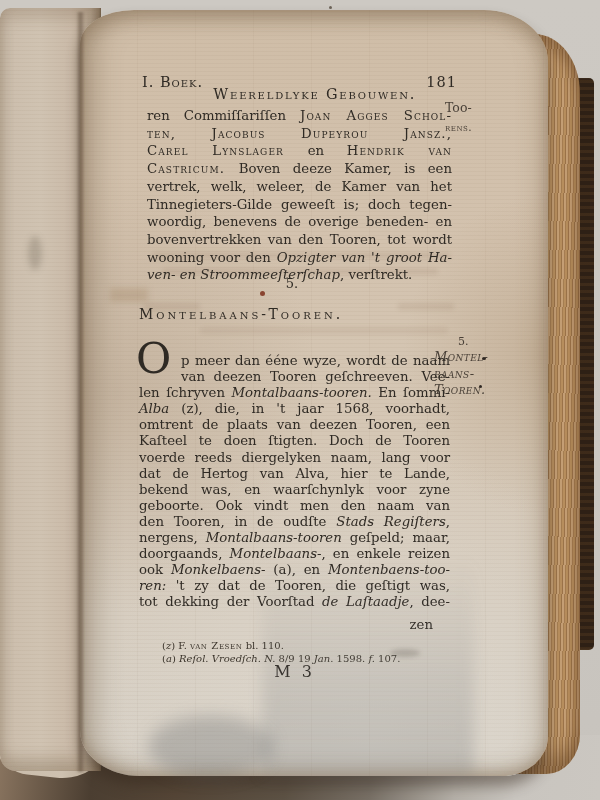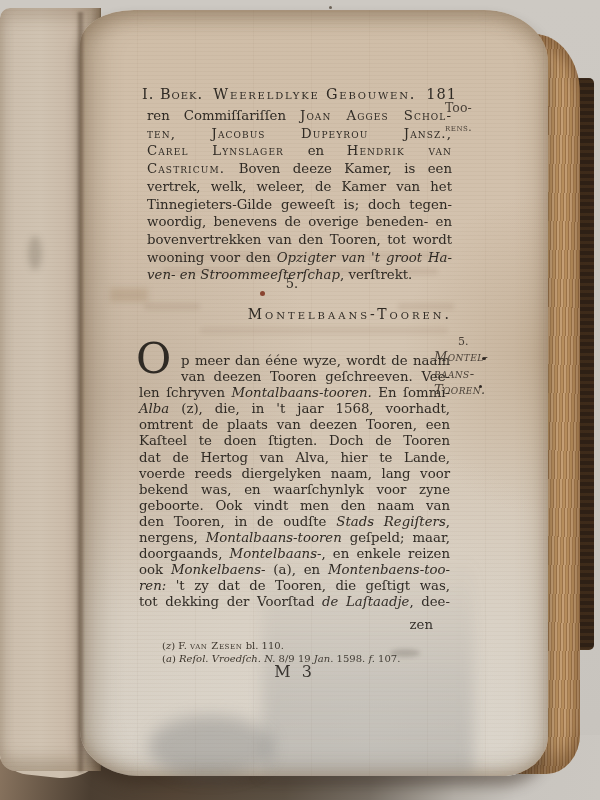--- a/index.html
+++ b/index.html
@@ -95,34 +95,34 @@
   #speck3{left:329px;top:6px;width:3px;height:3px;background:#6b6257;}
 
   
   #content{position:absolute;inset:0;color:#2f2a24;}
   .s-n{font-style:normal;}
   .s-i{font-style:italic;}
   .s-sc{font-variant:small-caps;}
   .tline{text-align:justify;text-align-last:justify;}
   .tline.nj{text-align-last:left;}
 
-  #header{left:142px;top:74px;width:315px;display:flex;justify-content:space-between;align-items:flex-end;font-size:14.5px;}
+  #header{left:142px;top:74px;width:315px;display:flex;justify-content:space-between;align-items:flex-start;font-size:14.5px;}
   #header .book-label{font-variant:small-caps;letter-spacing:1px;}
   #header .header-title{font-variant:small-caps;letter-spacing:1.8px;margin-top:12px;}
   #header .pageno{letter-spacing:1px;}
 
   #para1{left:147px;top:107px;width:305px;font-size:13.3px;line-height:17.7px;}
   #para1 .s-sc{letter-spacing:1.1px;}
 
   #margin1{left:445px;top:99px;width:62px;line-height:18.5px;font-size:12.5px;color:#4a4138;}
   #margin1 .s-sc{font-size:10.5px;letter-spacing:0.5px;margin-top:37px;}
   #margin1 .tline{text-align:center;text-align-last:left;}
 
   #sect-num{left:147px;top:276px;width:290px;text-align:center;font-size:13px;}
-  #heading{left:139px;top:306px;width:313px;text-align:right;font-variant:small-caps;font-size:14px;letter-spacing:3px;white-space:nowrap;}
+  #heading{left:139px;top:306px;width:313px;text-align:left;font-variant:small-caps;font-size:14px;letter-spacing:3px;white-space:nowrap;}
 
   #para2{left:139px;top:341px;width:311px;font-size:13.3px;line-height:16.1px;}
   #drop-cap{position:absolute;left:136px;top:340px;font-size:43px;line-height:36px;color:#2f2a24;}
 
   #margin2{left:434px;top:334px;width:72px;line-height:15.4px;font-size:11px;color:#4a4138;}
   #margin2 .s-sc{font-size:13px;letter-spacing:0.4px;font-style:italic;}
   #margin2 .tline{text-align:left;text-align-last:left;}
 
   #catchword{left:139px;top:617px;width:294px;text-align:right;font-size:13.3px;}
   #footnotes{left:162px;top:639px;width:300px;font-size:10px;line-height:13.2px;color:#3c352c;}
@@ -190,22 +190,22 @@
       </div>
 
     <div class="abs" id="drop-cap">O</div>
     <div class="abs" id="para2">
         <div class="tline" style="padding-left: 42px; margin-top: 12px;"><span class="s-n">p meer dan ééne wyze, wordt de naam</span></div>
         <div class="tline" style="padding-left: 42px;"><span class="s-n">van deezen Tooren geſchreeven. Vee-</span></div>
         <div class="tline"><span class="s-n">len ſchryven </span><span class="s-i">Montalbaans-tooren.</span><span class="s-n"> En ſommi-</span></div>
         <div class="tline"><span class="s-i">Alba</span><span class="s-n"> (z), die, in 't jaar 1568, voorhadt,</span></div>
         <div class="tline"><span class="s-n">omtrent de plaats van deezen Tooren, een</span></div>
         <div class="tline"><span class="s-n">Kaſteel te doen ſtigten.  Doch de Tooren</span></div>
+        <div class="tline"><span class="s-n">voerde reeds diergelyken naam, lang voor</span></div>
         <div class="tline"><span class="s-n">dat de Hertog van Alva, hier te Lande,</span></div>
-        <div class="tline"><span class="s-n">voerde reeds diergelyken naam, lang voor</span></div>
         <div class="tline"><span class="s-n">bekend was, en waarſchynlyk voor zyne</span></div>
         <div class="tline"><span class="s-n">geboorte.  Ook vindt men den naam van</span></div>
         <div class="tline"><span class="s-n">den Tooren, in de oudſte </span><span class="s-i">Stads Regiſters</span><span class="s-n">,</span></div>
         <div class="tline"><span class="s-n">nergens, </span><span class="s-i">Montalbaans-tooren</span><span class="s-n"> geſpeld; maar,</span></div>
         <div class="tline"><span class="s-n">doorgaands, </span><span class="s-i">Montelbaans-</span><span class="s-n">, en enkele reizen</span></div>
         <div class="tline"><span class="s-n">ook </span><span class="s-i">Monkelbaens-</span><span class="s-n"> (a), en </span><span class="s-i">Montenbaens-too-</span></div>
         <div class="tline"><span class="s-i">ren:</span><span class="s-n"> 't zy dat de Tooren, die geſtigt was,</span></div>
         <div class="tline"><span class="s-n">tot dekking der Voorſtad </span><span class="s-i">de Laſtaadje</span><span class="s-n">, dee-</span></div>
       </div>
 

